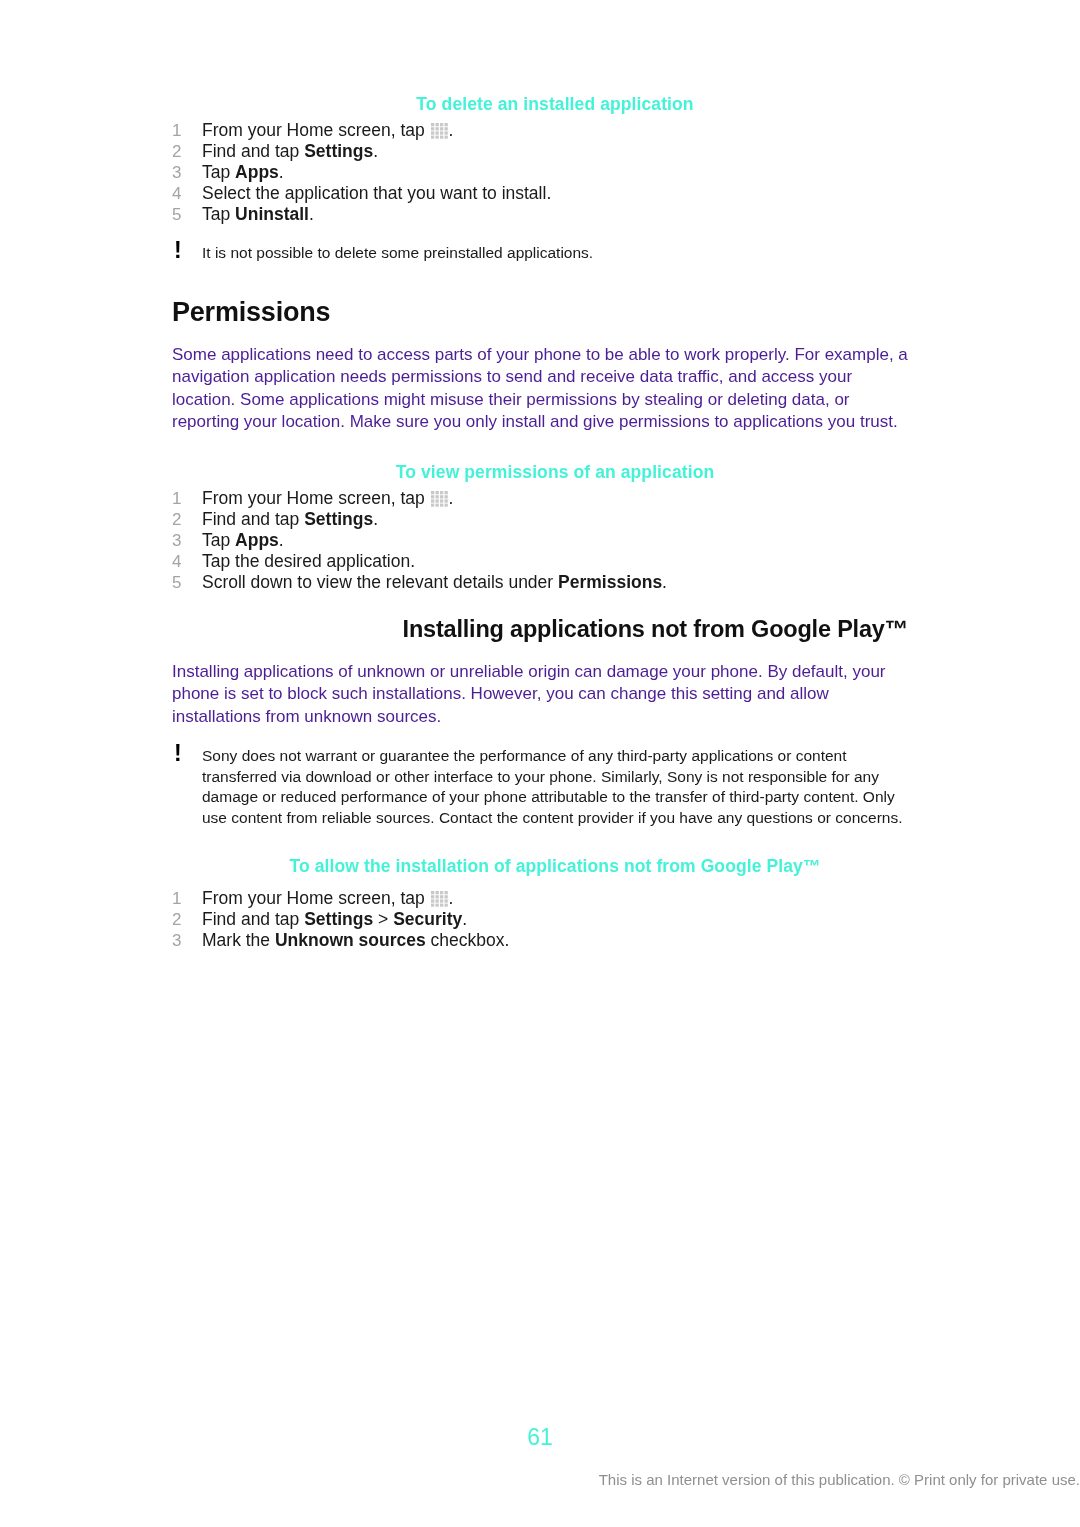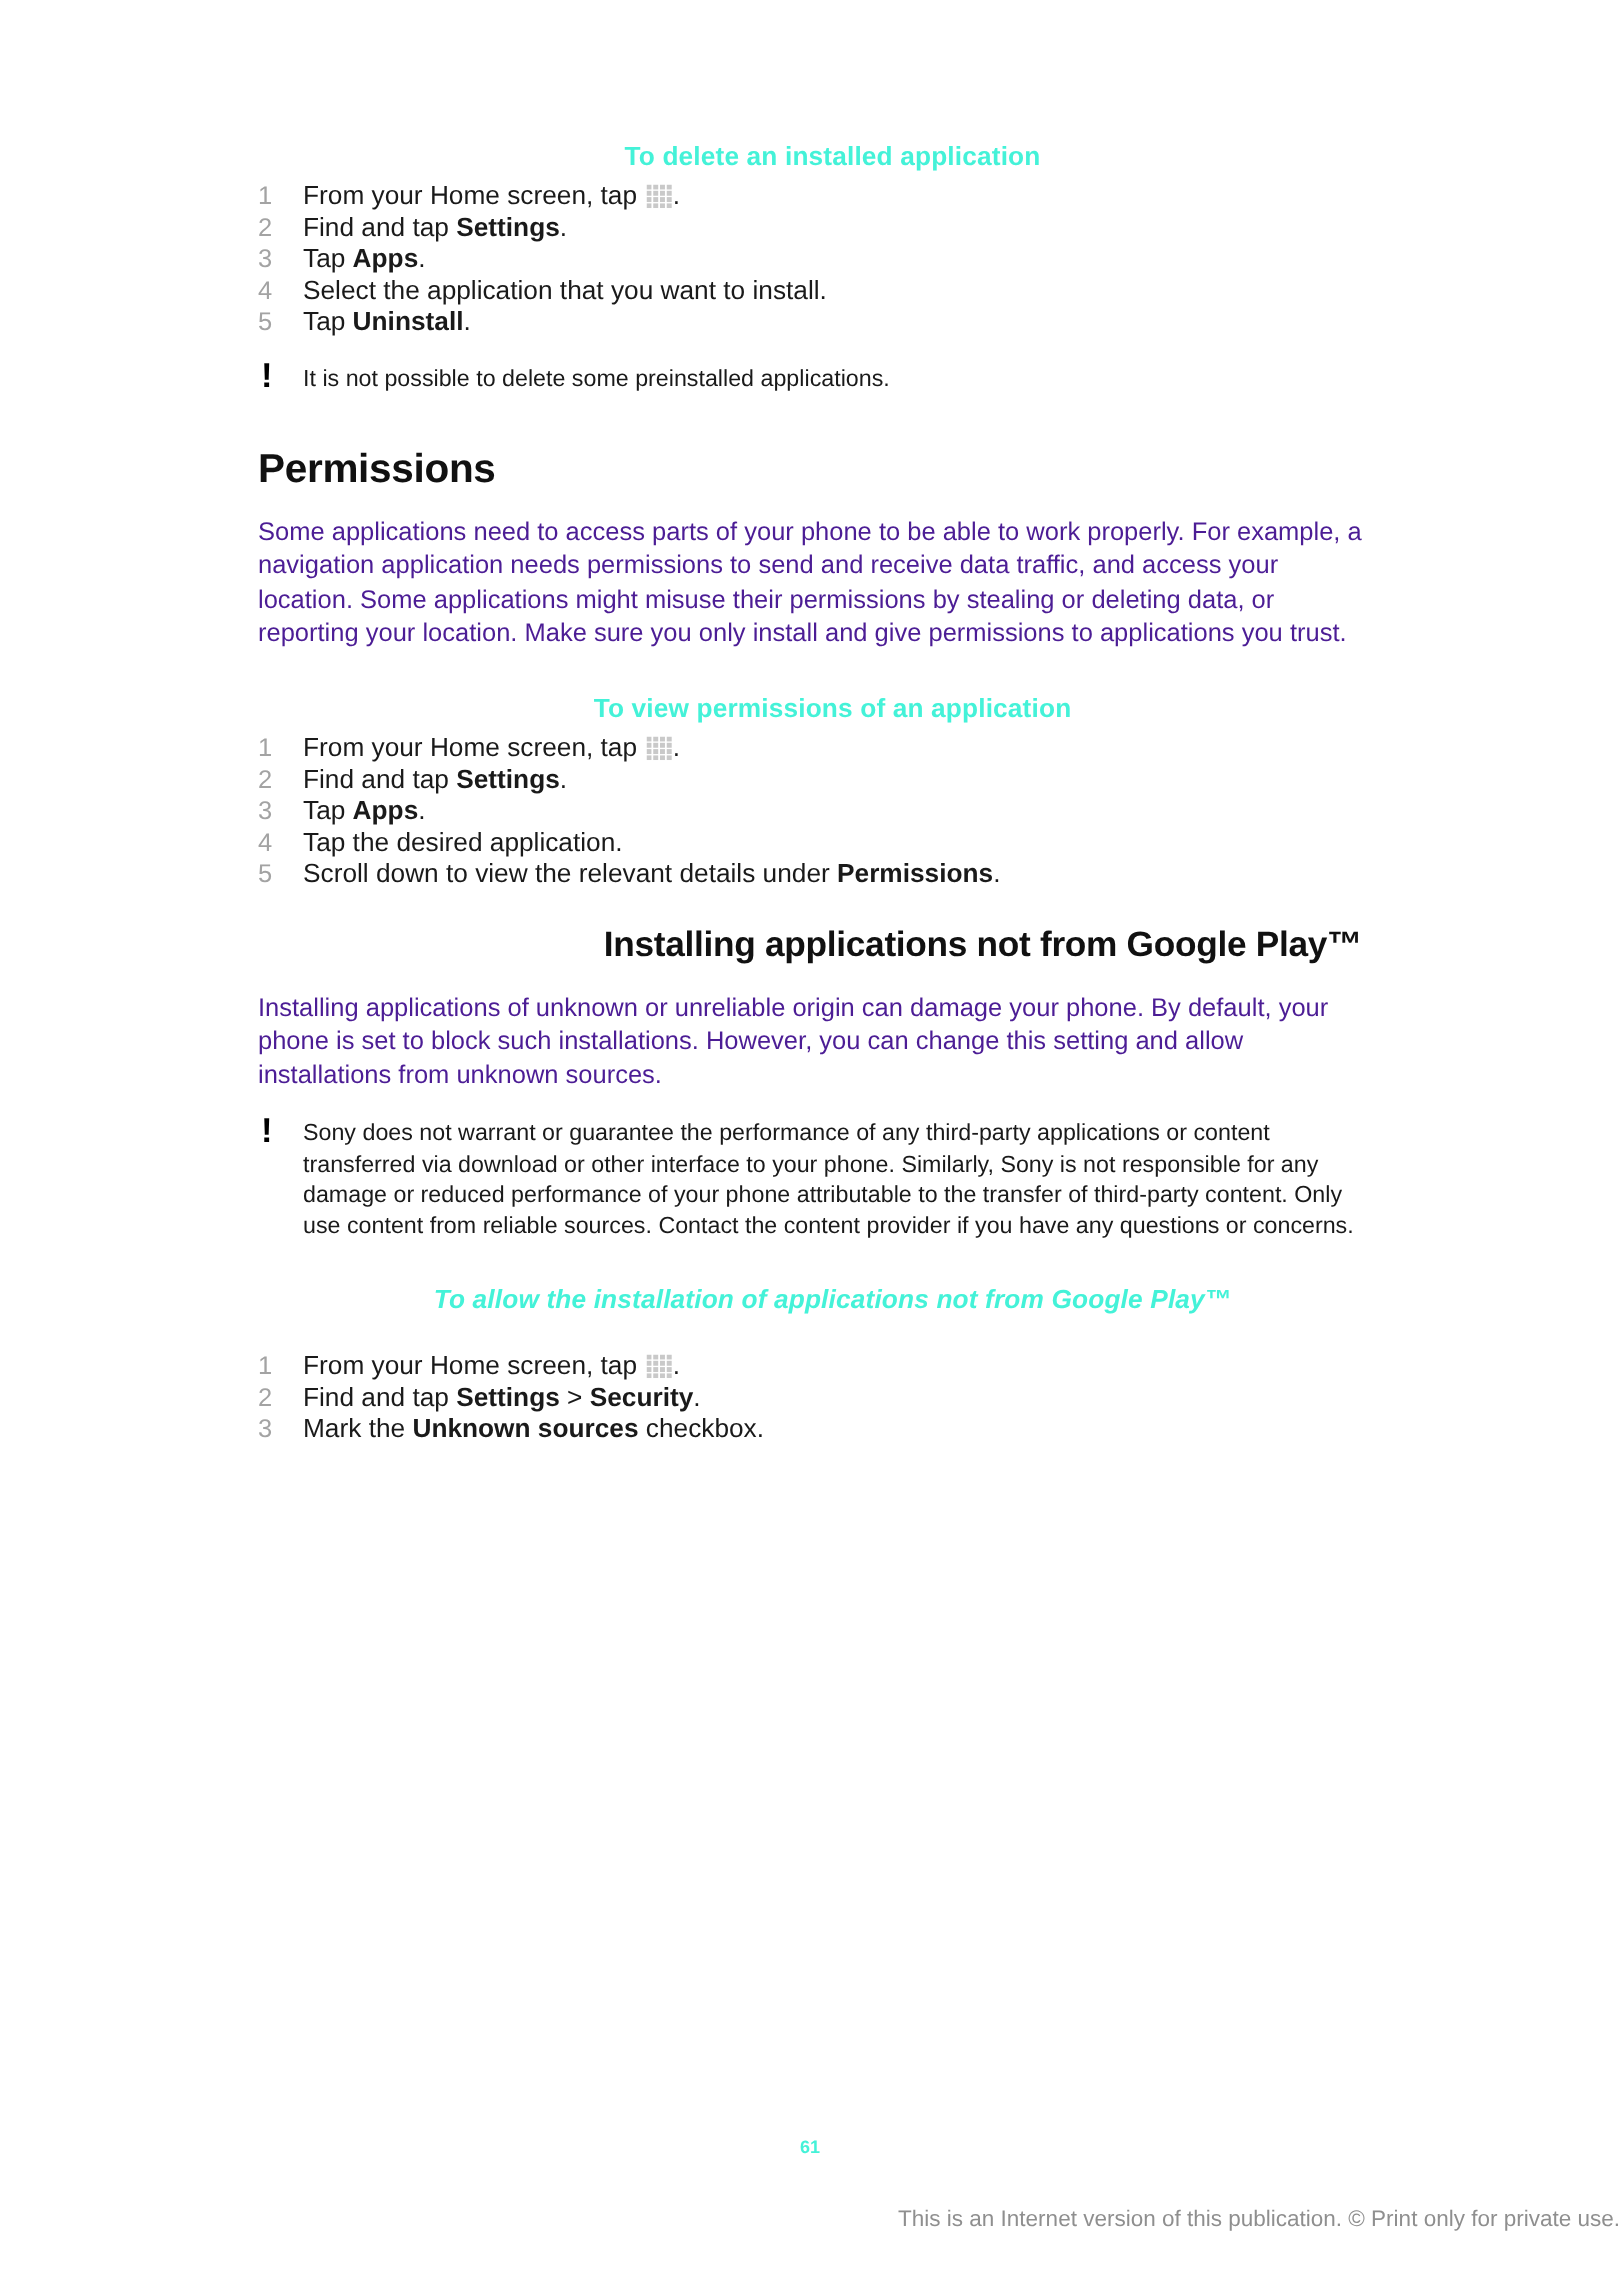--- a/index.html
+++ b/index.html
@@ -29,22 +29,21 @@
   .proc-heading {
     color: #44f2d8;
     font-weight: bold;
     font-size: 17.5px;
     line-height: 24px;
     margin: 0 0 4px 30px;
     letter-spacing: 0.1px;
     text-align: center;
   }
   .proc-heading.wide {
-    margin-bottom: 22px;
-    font-style: italic;
+    margin-bottom: 10px;
   }
 
   
   ol.steps {
     list-style: none;
     margin: 0;
     padding: 0;
   }
   ol.steps li {
     position: relative;
@@ -125,22 +124,22 @@
   .gap-16 { height: 16px; }
 
   
   .page-number {
     position: absolute;
     left: 0;
     right: 0;
     top: 1424px;
     text-align: center;
     color: #44f2d8;
-    font-size: 12px;
-    font-weight: bold;
+    font-size: 23px;
+    font-weight: normal;
   }
   .footer-note {
     position: absolute;
     left: 0;
     right: 0;
     top: 1471px;
     text-align: right;
     color: #8f8f8f;
     font-size: 15px;
   }

